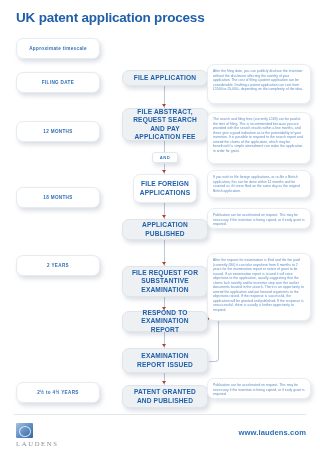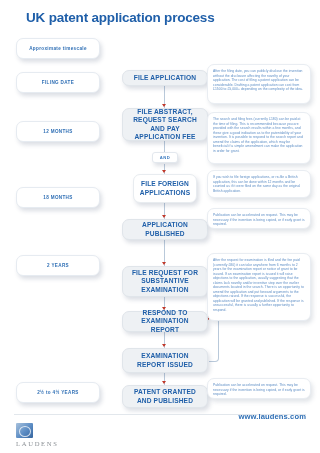--- a/index.html
+++ b/index.html
@@ -11,21 +11,21 @@
   }
   #page {
     position: relative;
     width: 320px; height: 453px;
     background: #ffffff;
   }
 
   
   .title {
     position: absolute;
-    left: 26px; top: 10px;
+    left: 16px; top: 10px;
     font-size: 13.5px;
     font-weight: bold;
     color: #1f5fa9;
     letter-spacing: -0.2px;
   }
 
   
   .card {
     position: absolute;
     border-radius: 7px;
@@ -151,21 +151,21 @@
   }
   .logo-text {
     margin-top: 2px;
     font-size: 6.6px;
     letter-spacing: 1.7px;
     color: #8a8f94;
     font-family: "Liberation Serif", serif;
   }
   .site-url {
     position: absolute;
-    right: 14px; top: 412px;
+    right: 14px; top: 428px;
     font-size: 7.6px;
     font-weight: bold;
     color: #2f6fb5;
     letter-spacing: 0.1px;
   }
 </style>
 </head>
 <body>
 
 <div id="page">

